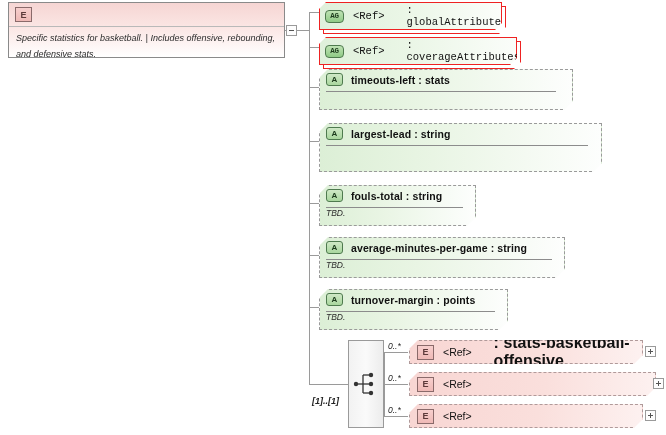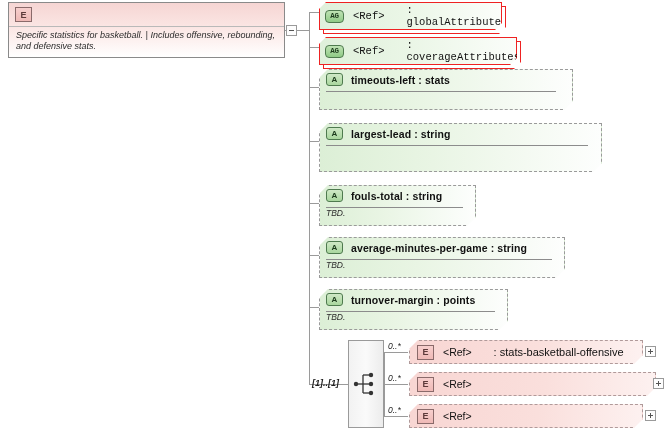--- a/index.html
+++ b/index.html
@@ -45,21 +45,21 @@
     background:linear-gradient(to bottom,#f7cfcd,#efb9b6);
     color:#5d3a3a;font-size:9px;font-weight:bold;
     display:flex;align-items:center;justify-content:center;
     box-sizing:border-box;flex:none;
   }
   .elem-main .title{
     margin-left:8px;font-size:11px;font-weight:bold;color:#1a1a1a;letter-spacing:.1px;
   }
   .elem-main .desc{
     padding:3px 7px 0 7px;font-size:9px;font-style:italic;color:#2b2b2b;
-    line-height:11px;
+    line-height:16px;
   }
 
   
   .agref{
     position:absolute;height:28px;
     box-sizing:border-box;
     font-family:Liberation Mono, monospace;
   }
   .agref .shadow{
     position:absolute;left:4px;top:4px;right:-4px;bottom:-4px;
@@ -117,38 +117,38 @@
   }
 
   
   .compositor{
     position:absolute;left:348px;top:340px;width:36px;height:88px;
     border:1px solid #9a9a9a;
     background:linear-gradient(to right,#f2f2f2,#fafafa 50%,#ececec);
     box-sizing:border-box;
   }
   .card-label{
-    position:absolute;font-size:9px;font-style:italic;font-weight:bold;color:#222;
+    position:absolute;font-size:9px;font-style:italic;font-weight:bold;color:#222;margin-top:18px;
   }
   .occ{
     position:absolute;font-size:8.5px;font-style:italic;color:#222;
   }
 
   
   .eref{position:absolute;height:24px;box-sizing:border-box;}
   .eref .outer{
     position:absolute;left:0;top:0;right:0;bottom:0;
     border:1px dashed #b09a9a;
     background:linear-gradient(to right,#f8d6d3 0%,#fadfdc 55%,#fdf1f0 100%);
     clip-path:polygon(9px 0,100% 0,100% calc(100% - 9px),calc(100% - 9px) 100%,0 100%,0 9px);
     box-sizing:border-box;
     display:flex;align-items:center;padding-left:7px;
   }
   .eref .ename{margin-left:9px;font-size:10.5px;color:#111;}
-  .eref .etype{margin-left:22px;font-size:11px;font-weight:normal;color:#111;}
+  .eref .etype{margin-left:22px;font-size:16px;font-weight:bold;color:#111;}
 </style>
 </head>
 <body>
 
 <div class="canvas">
 
   <div class="elem-main">
     <div class="hdr">
       <span class="badge">E</span>
     </div>

